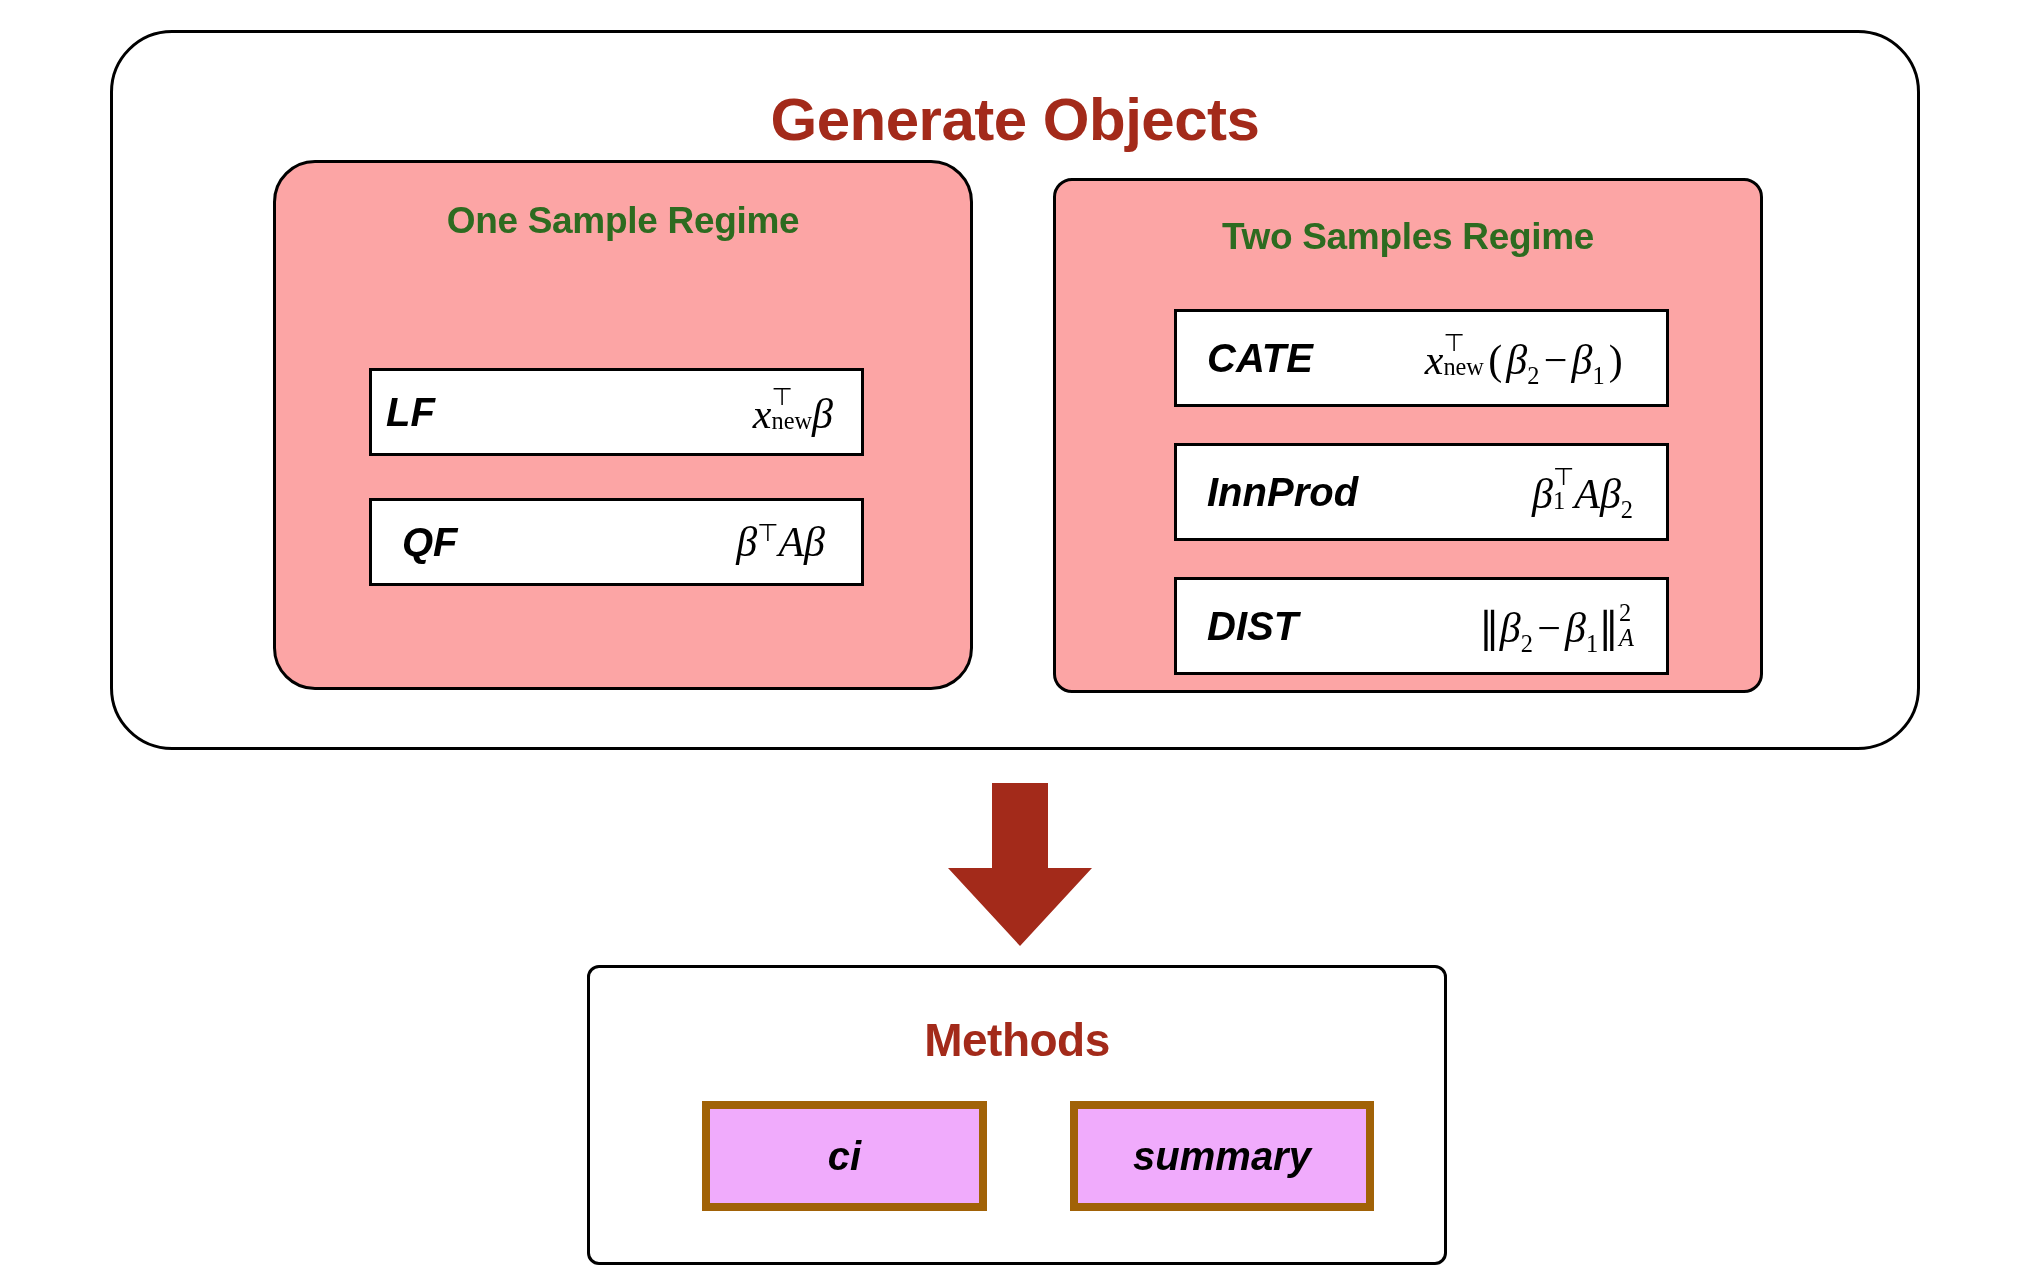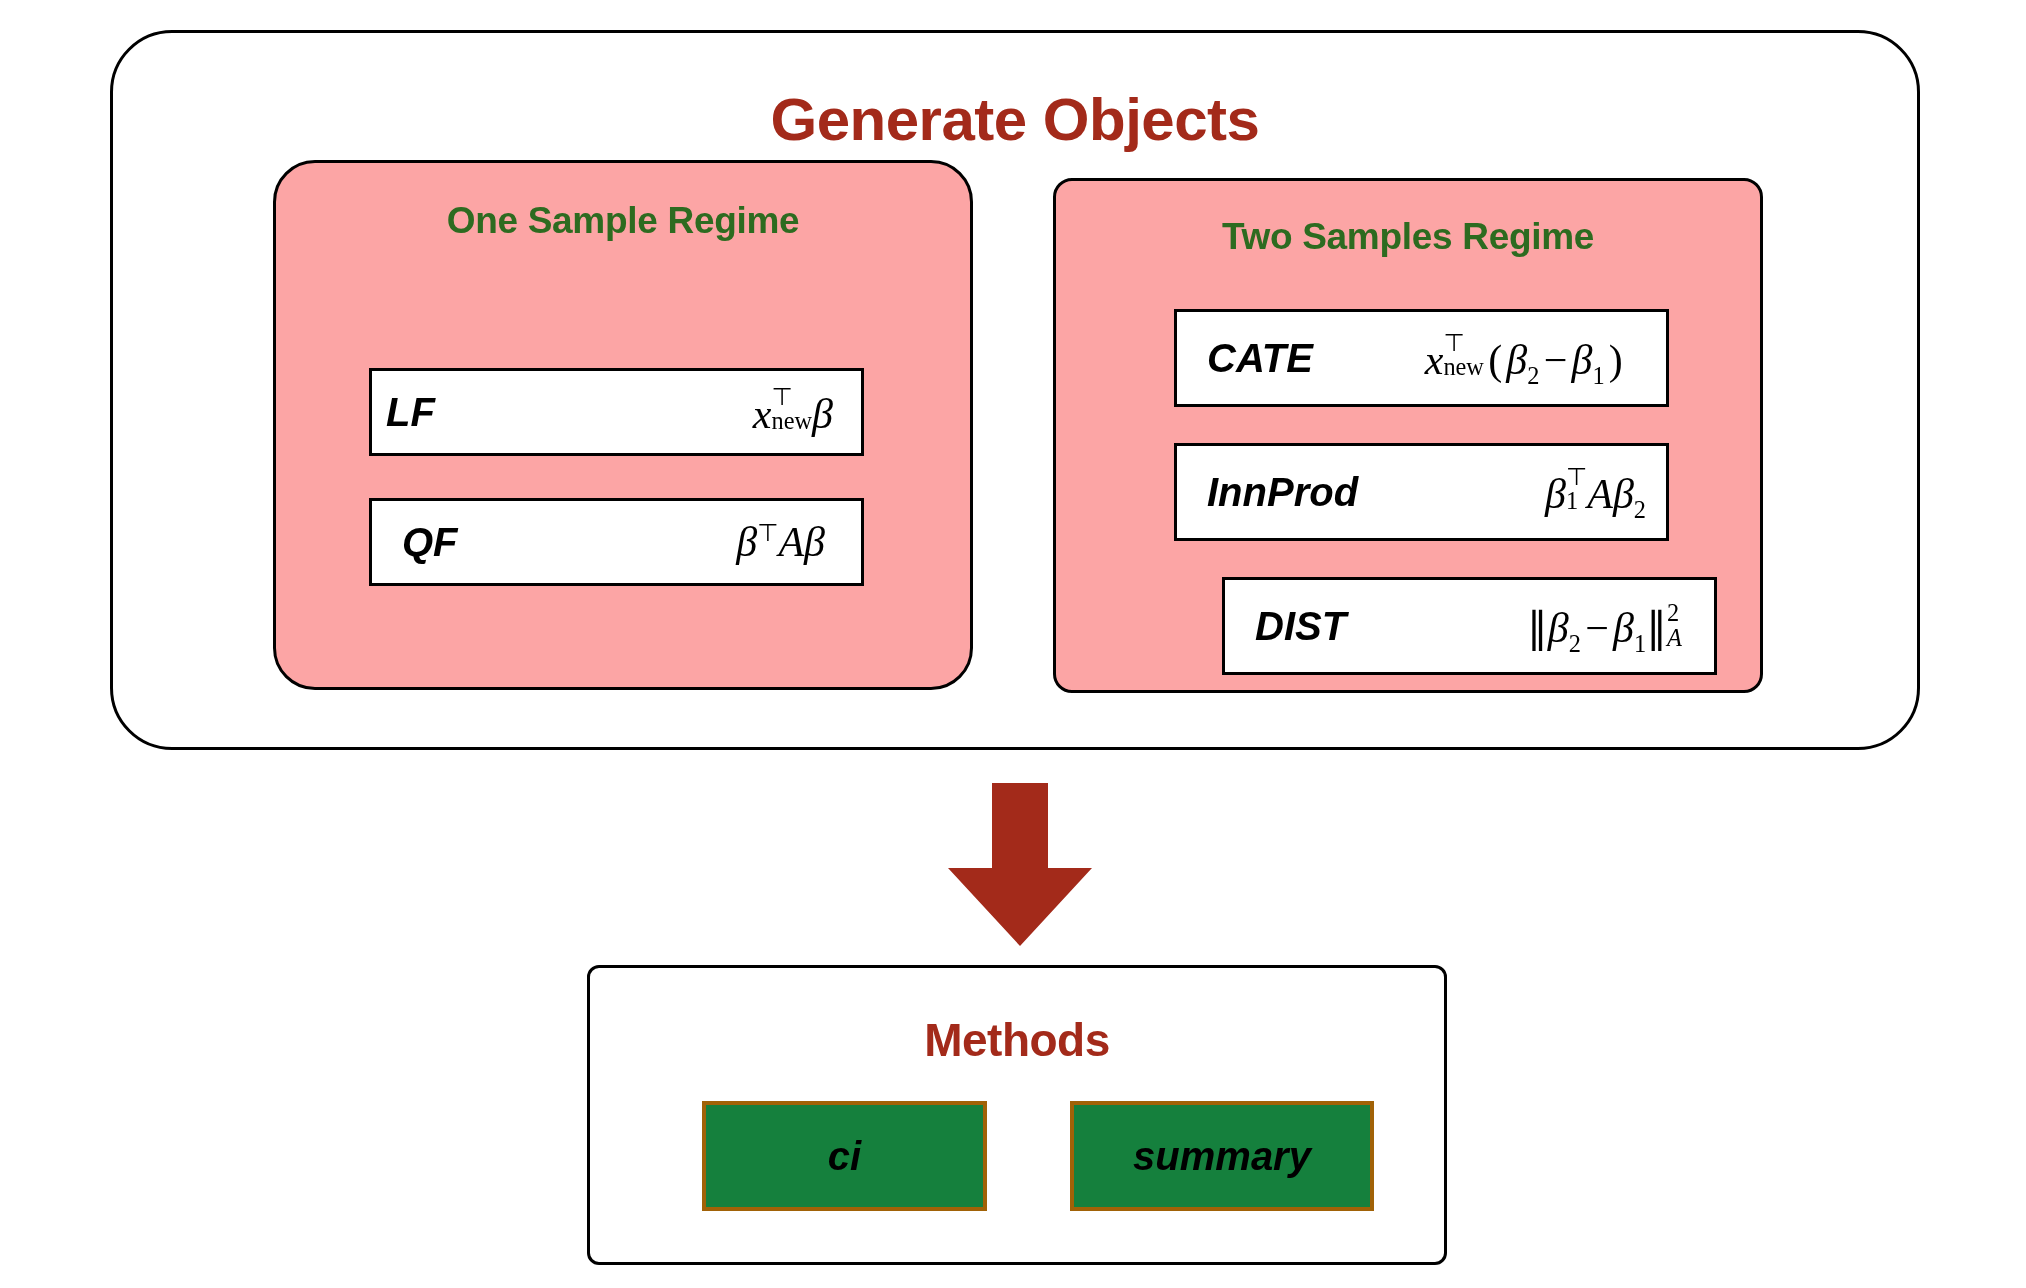--- a/index.html
+++ b/index.html
@@ -198,36 +198,35 @@
     top: 128px;
     width: 495px;
     height: 98px;
     padding: 0 39px 0 30px;
   }
   #row-innprod {
     left: 118px;
     top: 262px;
     width: 495px;
     height: 98px;
-    padding: 0 20px 0 30px;
+    padding: 0 33px 0 30px;
   }
   #row-dist {
     left: 118px;
     top: 396px;
     width: 495px;
     height: 98px;
     padding: 0 32px 0 30px;
-    margin-left: 48px;
   }
 
   
   .method-box {
     position: absolute;
-    border: 4px solid #a16207;
-    background: #15803d;
+    border: 8px solid #a16207;
+    background: #f0abfc;
     box-sizing: border-box;
     display: flex;
     align-items: center;
     justify-content: center;
   }
   .method-label {
     font-family: "Liberation Sans", sans-serif;
     font-weight: bold;
     font-style: italic;
     font-size: 40px;

